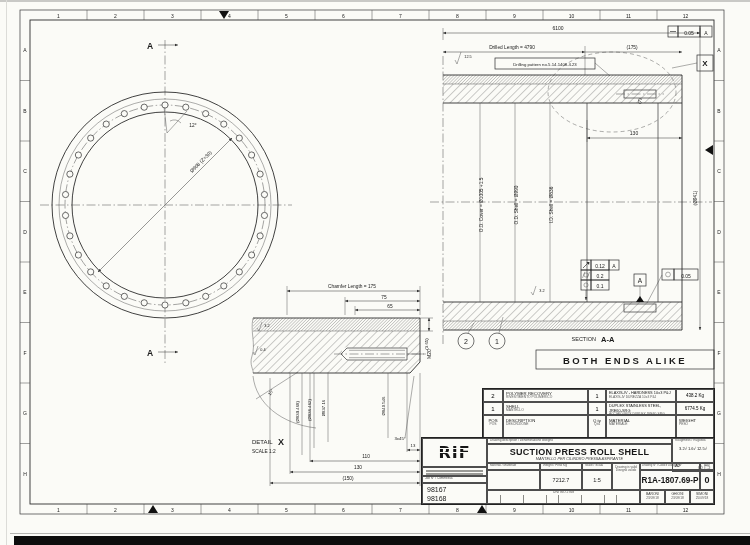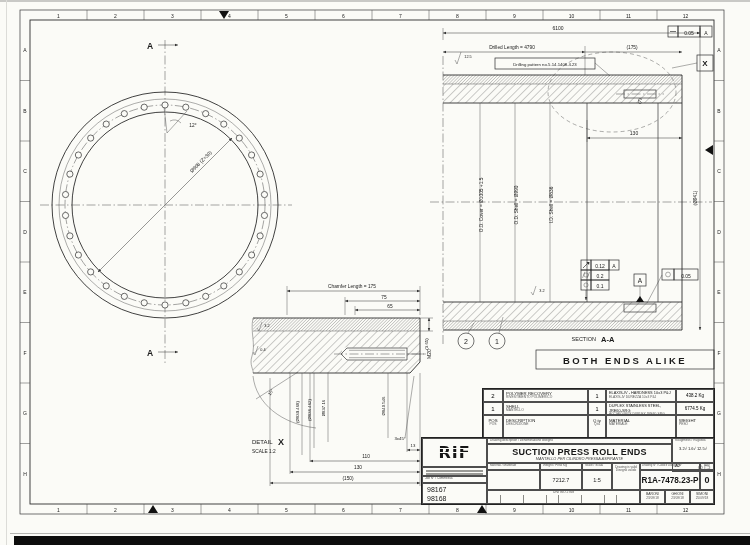--- a/index.html
+++ b/index.html
@@ -465,21 +465,21 @@
     </div>
     <div class="cell" style="left:422px;top:483px;width:65px;height:21px;padding:1px 4px;">
       <div style="font-size:7px;line-height:1.3;color:#222;">98167</div>
       <div style="font-size:7px;line-height:1.3;color:#222;">98168</div>
     </div>
 
     <div class="cell" style="left:487px;top:438px;width:185px;height:6px;">
       <div class="tiny" style="padding-left:2px;">Drawing description / Denominazione disegno</div>
     </div>
     <div class="cell" style="left:487px;top:444px;width:185px;height:19px;text-align:center;">
-      <div style="font-size:9px;font-weight:bold;color:#161616;margin-top:2px;letter-spacing:0.3px;">SUCTION PRESS ROLL ENDS</div>
+      <div style="font-size:9px;font-weight:bold;color:#161616;margin-top:2px;letter-spacing:0.3px;">SUCTION PRESS ROLL SHELL</div>
       <div style="font-size:3.8px;color:#444;font-style:italic;">MANTELLO PER CILINDRO PRESSA ASPIRANTE</div>
     </div>
 
     <div class="cell" style="left:672px;top:438px;width:42px;height:25px;">
       <div class="tiny" style="padding-left:2px;">Roughness / Rugosità</div>
       <div style="font-size:4px;color:#222;text-align:center;margin-top:4px;">
         <span>3.2</span><span>√</span>
         <span>1.6</span><span>√</span>
         <span>12.5</span><span>√</span>
       </div>
@@ -508,21 +508,21 @@
       <div class="tiny">Drawing is valid</div>
       <div class="tiny">Disegno valido</div>
     </div>
 
     <div class="cell" style="left:640px;top:463px;width:60px;height:7px;">
       <div class="tiny" style="padding-left:1px;font-size:2.8px;">Drawing N° / Codice Disegno N°</div>
     </div>
     <div class="cell" style="left:700px;top:463px;width:14px;height:7px;">
       <div class="tiny" style="text-align:center;">Rev.</div>
     </div>
-    <div class="cell ctr" style="left:640px;top:470px;width:60px;height:20px;font-size:8.2px;font-weight:bold;color:#161616;">R1A-7478.23-P</div>
+    <div class="cell ctr" style="left:640px;top:470px;width:60px;height:20px;font-size:8.2px;font-weight:bold;color:#161616;">R1A-1807.69-P</div>
     <div class="cell ctr" style="left:700px;top:470px;width:14px;height:20px;font-size:9px;font-weight:bold;color:#161616;">0</div>
 
     <div class="cell" style="left:487px;top:490px;width:153px;height:14px;">
       <div class="tiny" style="text-align:center;font-size:3.4px;">UNI ISO 2768</div>
       <div class="grid" style="height:8px;margin:0.5px 1px;"></div>
     </div>
     <div class="cell" style="left:640px;top:490px;width:25px;height:14px;text-align:center;padding-top:1px;">
       <div style="font-size:3.4px;color:#333;">BARONI</div>
       <div style="font-size:3.2px;color:#555;">23/09/18</div>
     </div>

